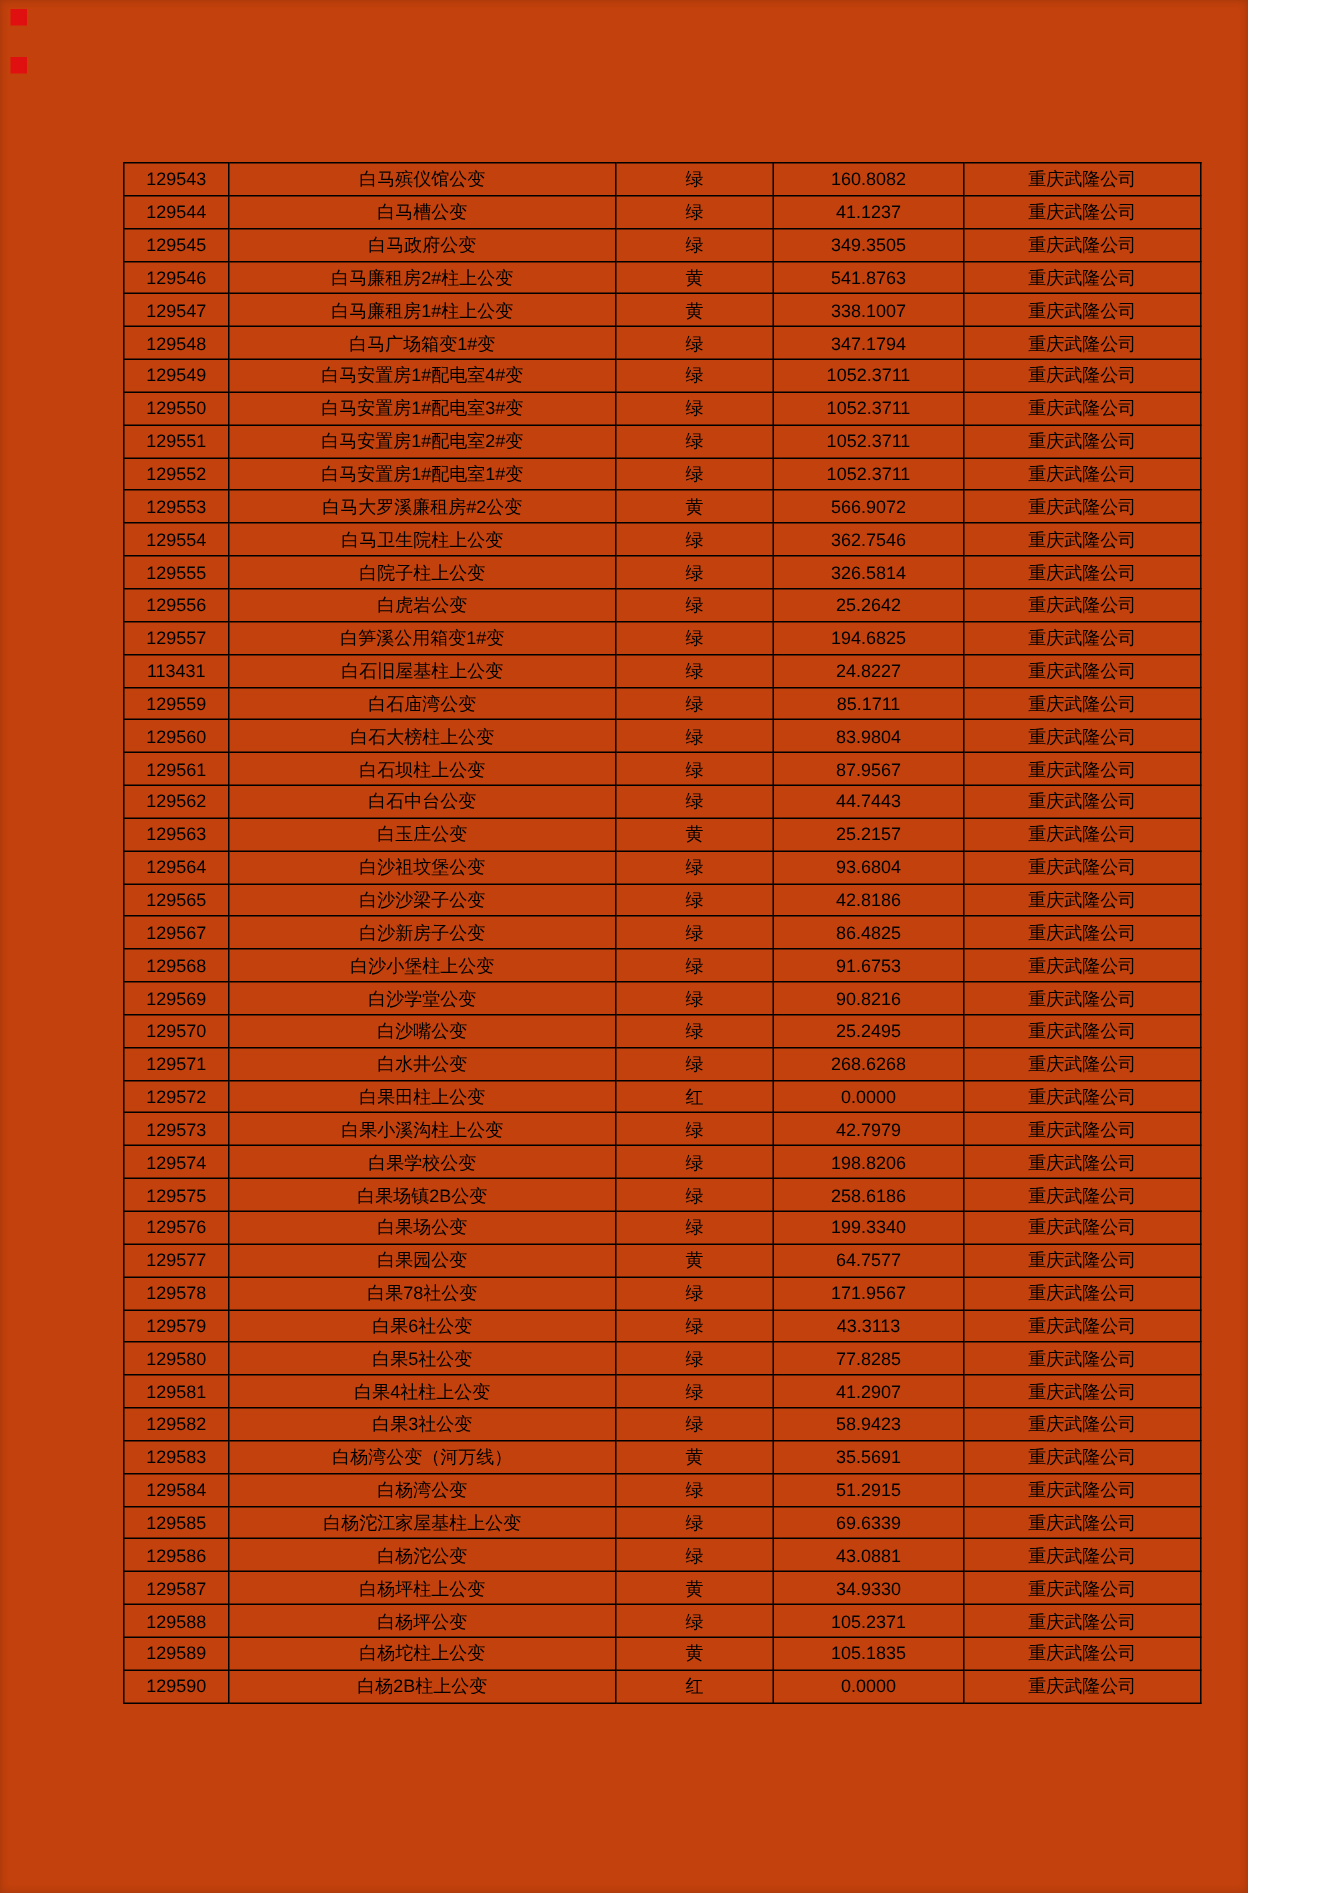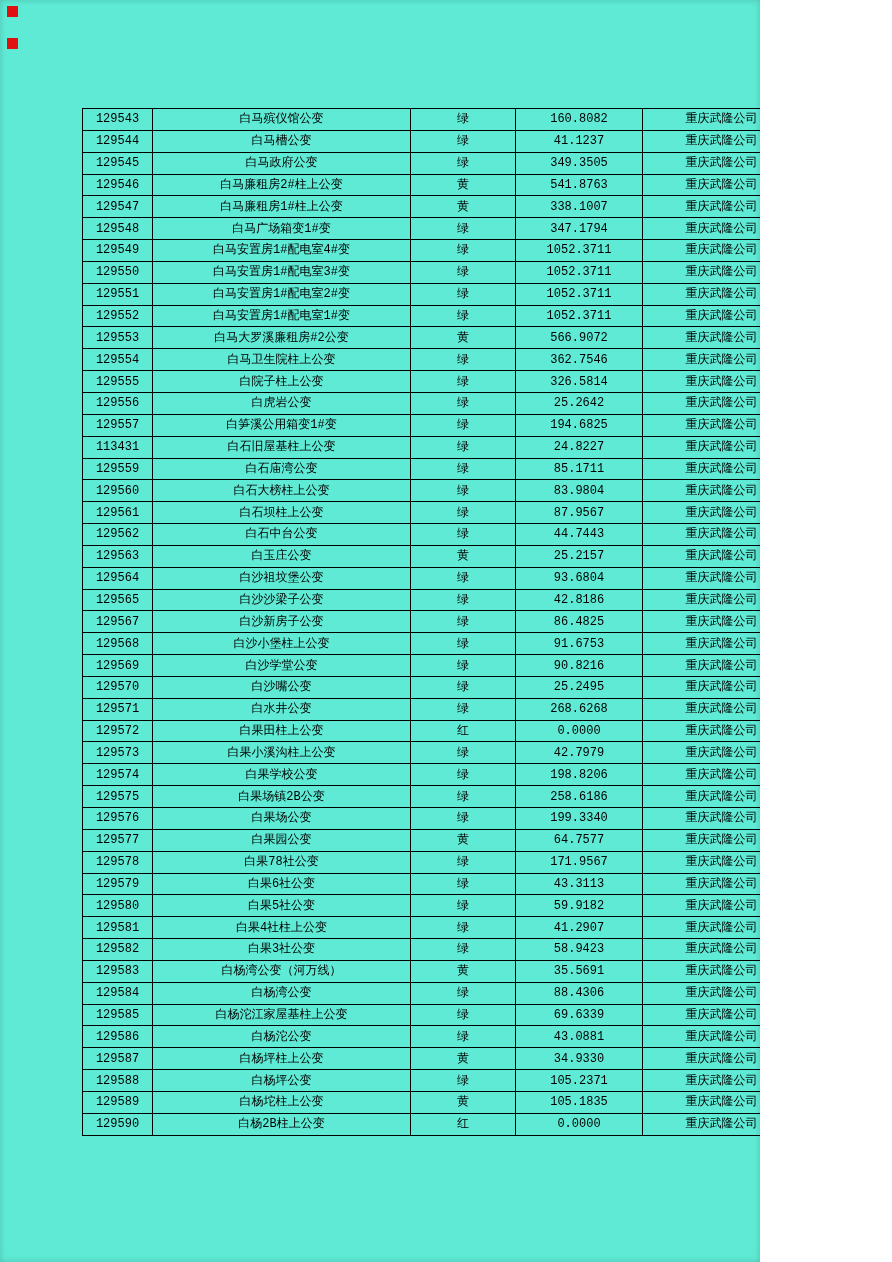--- a/index.html
+++ b/index.html
@@ -5,26 +5,25 @@
   * { box-sizing: border-box; margin: 0; padding: 0; }
   html, body {
     width: 892px;
     height: 1262px;
     background: #ffffff;
     font-family: "Liberation Sans", sans-serif;
     color: #000;
   }
   .page {
     position: relative;
-    width: 760px;
+    width: 832px;
     height: 1262px;
-    background: #5eead4;
+    background: #c2410c;
     box-shadow: inset 0 0 6px rgba(0,0,0,0.18);
     overflow: hidden;
-    font-family: Liberation Mono, monospace;
   }
   .red-marker {
     position: absolute;
     left: 7px;
     width: 11px;
     height: 11px;
     background: #e01010;
   }
   .red-marker.m1 { top: 6px; }
   .red-marker.m2 { top: 38px; }
@@ -321,21 +320,21 @@
           <td class="col-id">129579</td>
           <td class="col-name">白果6社公变</td>
           <td class="col-status">绿</td>
           <td class="col-value">43.3113</td>
           <td class="col-company">重庆武隆公司</td>
         </tr>
         <tr>
           <td class="col-id">129580</td>
           <td class="col-name">白果5社公变</td>
           <td class="col-status">绿</td>
-          <td class="col-value">59.9182</td>
+          <td class="col-value">77.8285</td>
           <td class="col-company">重庆武隆公司</td>
         </tr>
         <tr>
           <td class="col-id">129581</td>
           <td class="col-name">白果4社柱上公变</td>
           <td class="col-status">绿</td>
           <td class="col-value">41.2907</td>
           <td class="col-company">重庆武隆公司</td>
         </tr>
         <tr>
@@ -349,21 +348,21 @@
           <td class="col-id">129583</td>
           <td class="col-name">白杨湾公变（河万线）</td>
           <td class="col-status">黄</td>
           <td class="col-value">35.5691</td>
           <td class="col-company">重庆武隆公司</td>
         </tr>
         <tr>
           <td class="col-id">129584</td>
           <td class="col-name">白杨湾公变</td>
           <td class="col-status">绿</td>
-          <td class="col-value">88.4306</td>
+          <td class="col-value">51.2915</td>
           <td class="col-company">重庆武隆公司</td>
         </tr>
         <tr>
           <td class="col-id">129585</td>
           <td class="col-name">白杨沱江家屋基柱上公变</td>
           <td class="col-status">绿</td>
           <td class="col-value">69.6339</td>
           <td class="col-company">重庆武隆公司</td>
         </tr>
         <tr>

